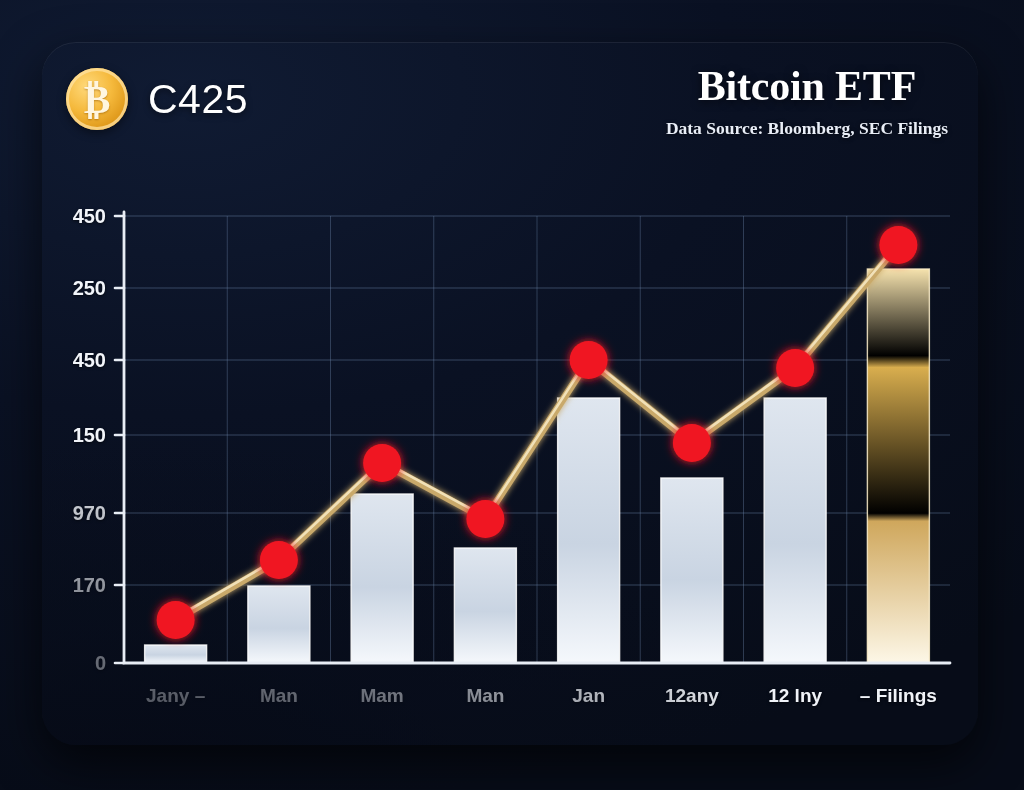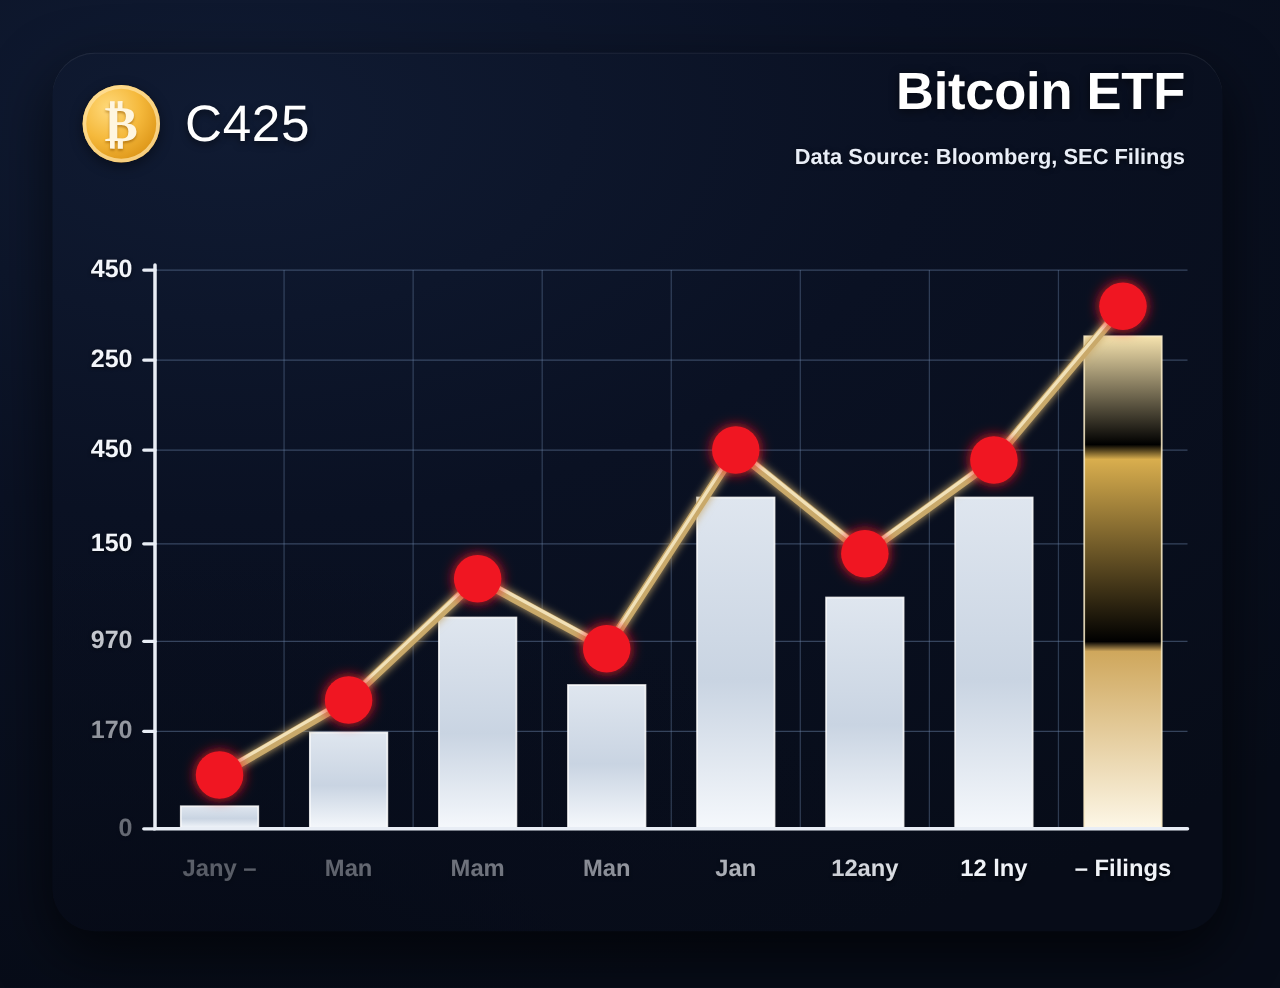--- a/index.html
+++ b/index.html
@@ -29,24 +29,24 @@
   
   #brand{position:absolute;left:24px;top:26px;display:flex;align-items:center;gap:20px;z-index:4;}
   .coin{width:62px;height:62px;border-radius:50%;position:relative;
     background:radial-gradient(circle at 34% 30%, #ffd97a 0%, #f5b93c 42%, #e09a1c 72%, #c97f12 100%);
     box-shadow:0 3px 10px rgba(0,0,0,.45), inset 0 0 0 3px rgba(255,226,160,.75);}
   .coin span{position:absolute;inset:0;display:flex;align-items:center;justify-content:center;
     font-family:"Liberation Serif", serif;font-weight:700;font-size:40px;color:#fff6e0;
     text-shadow:0 1px 2px rgba(150,90,0,.6);}
   #brand-text{font-size:41px;font-weight:400;color:#ffffff;letter-spacing:.5px;
     text-shadow:0 2px 6px rgba(0,0,0,.5);}
-  #titlebox{position:absolute;right:30px;top:8px;text-align:right;z-index:4;}
+  #titlebox{position:absolute;right:30px;top:22px;text-align:center;z-index:4;font-family:Liberation Serif, serif;}
   .title-line{font-size:42px;font-weight:700;color:#fff;line-height:1.08;letter-spacing:-.2px;
     text-shadow:0 2px 8px rgba(0,0,0,.55);}
-  #subtitle{margin-top:20px;font-size:17.5px;font-weight:700;color:#e9eef7;
+  #subtitle{margin-top:9px;font-size:17.5px;font-weight:700;color:#e9eef7;
     text-shadow:0 1px 4px rgba(0,0,0,.6);}
   
   #plot{position:absolute;left:0;top:0;width:936px;height:703px;z-index:3;}
   .ylab{position:absolute;color:#f2f5fa;font-size:20px;font-weight:700;text-align:right;width:64px;
         transform:translateY(-50%);text-shadow:0 1px 3px rgba(0,0,0,.6);}
   .xlab{position:absolute;color:#f0f3f8;font-size:19px;font-weight:700;text-align:center;
         transform:translateX(-50%);text-shadow:0 1px 3px rgba(0,0,0,.6);white-space:nowrap;}
 </style>
 </head>
 <body>

